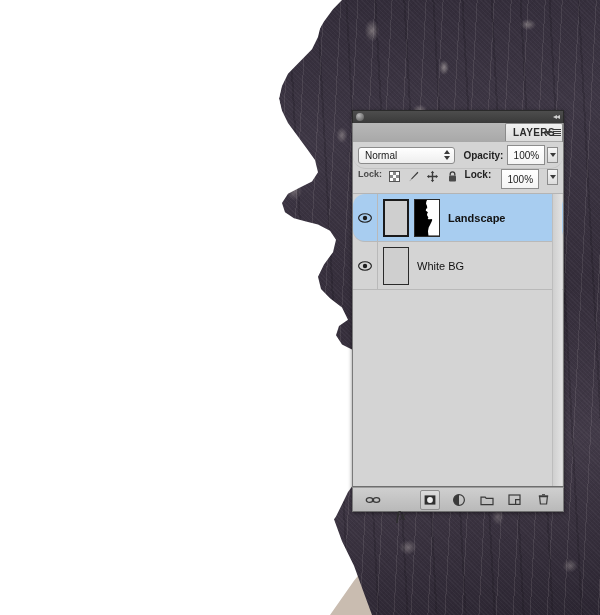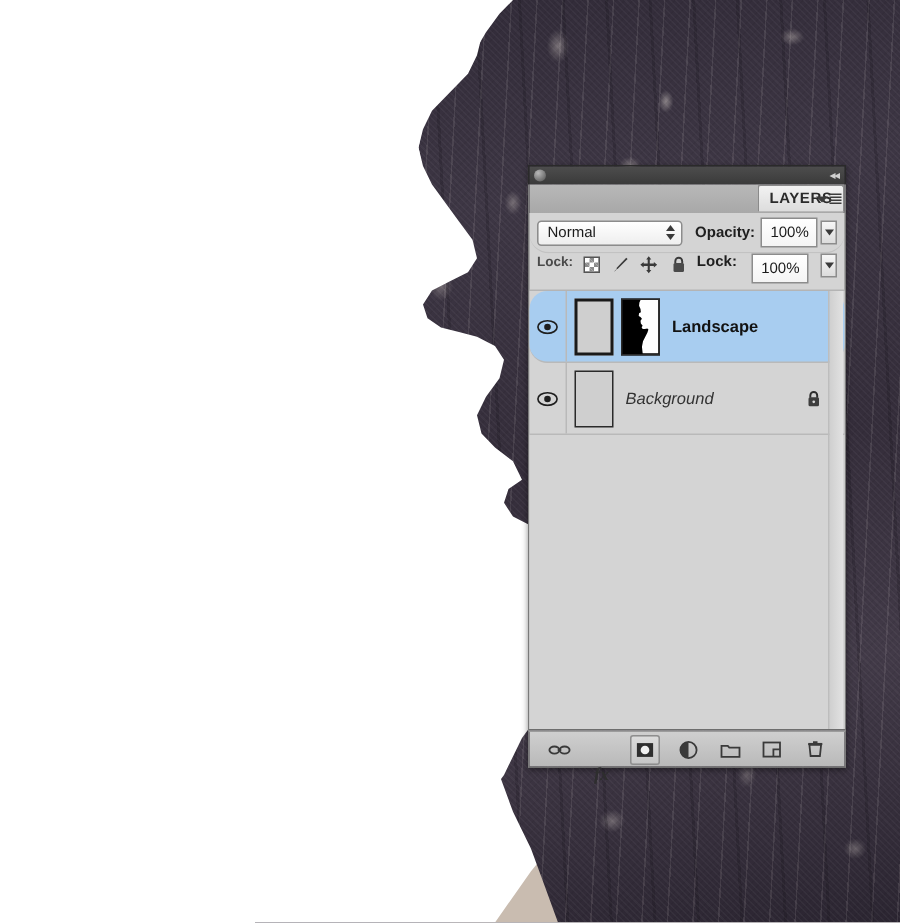--- a/index.html
+++ b/index.html
@@ -439,44 +439,37 @@
             <span class="thumb-forest"></span>
           </span>
           <span class="thumb-mask">
             <span class="head"></span>
           </span>
         </div>
         <span class="layer-name bold">Landscape</span>
       </div>
 
 
-
       <div class="layer-row">
         <div class="eye-cell">
           <span class="eye">
             <svg width="14" height="10" viewBox="0 0 14 10">
               <ellipse cx="7" cy="5" rx="6.4" ry="4.2" fill="none" stroke="#1e1e1e" stroke-width="1.1"></ellipse>
               <circle cx="7" cy="5" r="2.2" fill="#1e1e1e"></circle>
             </svg>
           </span>
         </div>
         <div class="thumb-cell">
           <span class="thumb">
-            <span class="thumb-bg"></span>
+            <span class="thumb-white"></span>
           </span>
         </div>
-        <span class="layer-name italic">Background</span>
-        <span class="row-lock">
-          <svg width="13" height="13" viewBox="0 0 13 13">
-            <path d="M4.2 5.6 V4.1 a2.3 2.3 0 0 1 4.6 0 V5.6" stroke="#2e2e2e" stroke-width="1.3" fill="none"></path>
-            <rect x="3" y="5.4" width="7" height="6" rx="1" fill="#3e3e3e"></rect>
-            <circle cx="6.5" cy="8.4" r="0.9" fill="#d8d8d8"></circle>
-          </svg>
-        </span>
+        <span class="layer-name">White BG</span>
       </div>
+
 
       <div class="layer-empty"></div>
       <div class="panel-scroll"></div>
     </div>
   </div>
 
   <div class="panel-footer">
 
     <span class="foot-btn">
       <svg width="16" height="12" viewBox="0 0 16 12">

